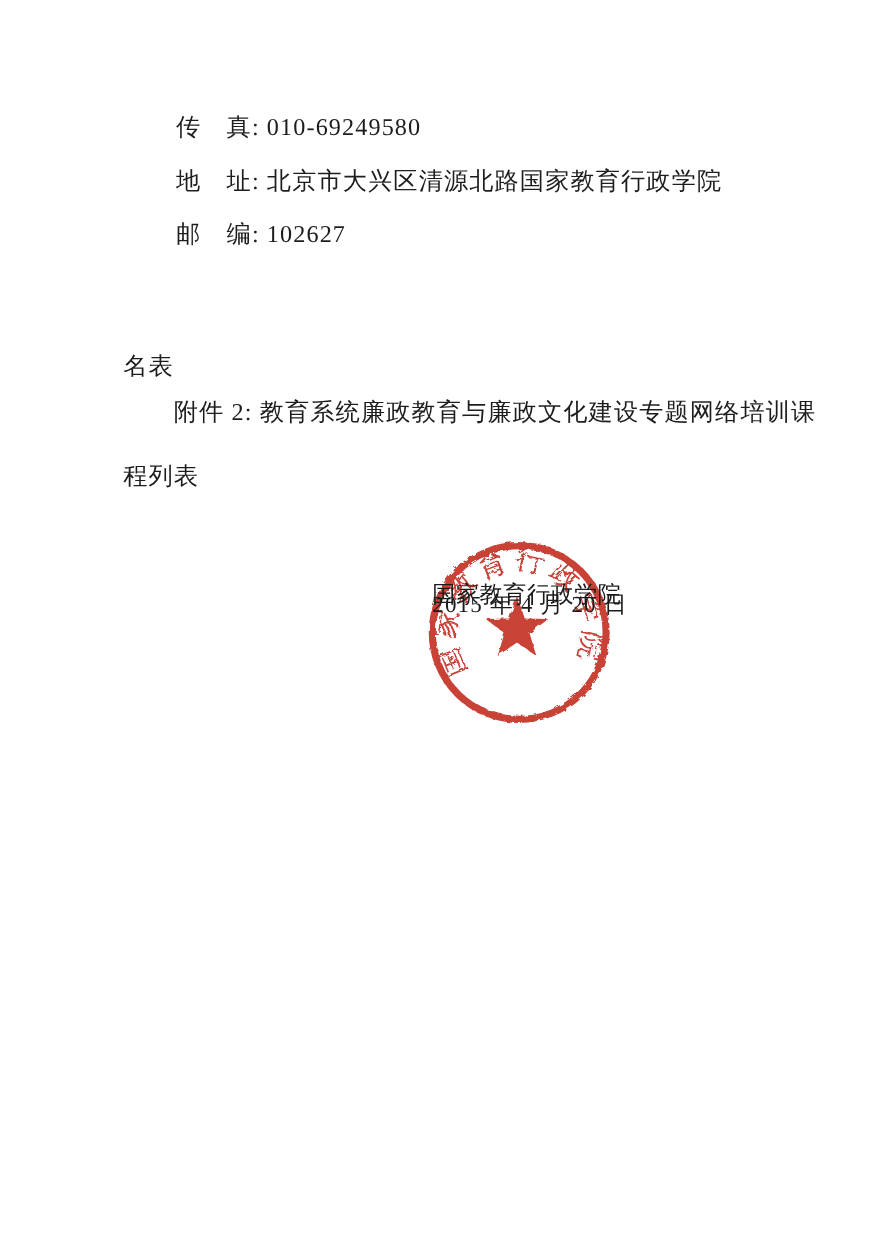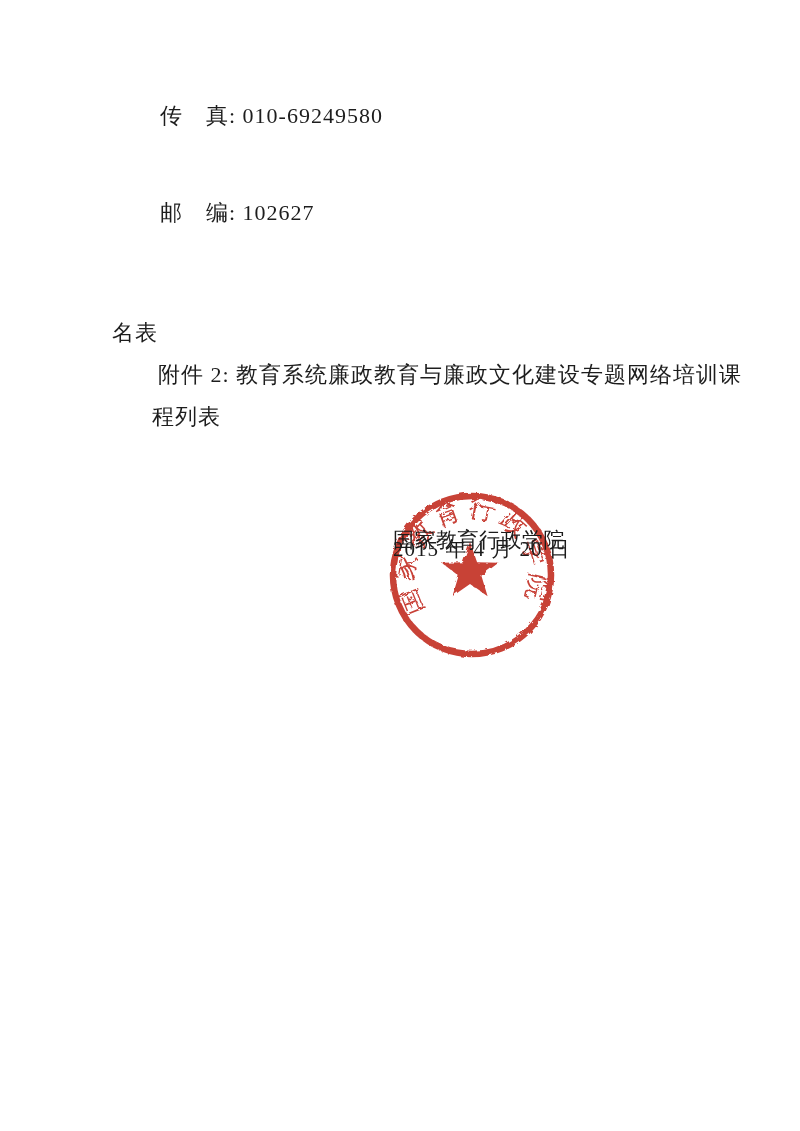--- a/index.html
+++ b/index.html
@@ -19,21 +19,21 @@
     letter-spacing: 1px;
     white-space: pre;
     color: #1d1d1d;
   }
   .contact-fax     { left: 160px; top: 101px; }
   .contact-address { left: 160px; top: 150px; }
   .contact-postal  { left: 160px; top: 198px; }
   .att1-l1 { left: 158px; top: 276px; }
   .att1-l2 { left: 112px; top: 318px; text-align: right; }
   .att2-l1 { left: 158px; top: 360px; }
-  .att2-l2 { left: 112px; top: 402px; margin-left: 40px; }
+  .att2-l2 { left: 112px; top: 418px; }
 
   .seal {
     position: absolute;
     left: 387px;
     top: 490px;
     width: 170px;
     height: 170px;
     opacity: 0.92;
     z-index: 1;
   }
@@ -66,20 +66,21 @@
     font-size: 16px;
     color: #1d1d1d;
   }
 </style>
 </head>
 <body>
 
 <div class="page">
 
   <div class="doc-line contact-fax">传　真: 010-69249580</div>
+  <div class="doc-line contact-address">地　址: 北京市大兴区清源北路国家教育行政学院</div>
   <div class="doc-line contact-postal">邮　编: 102627</div>
 
   <div class="doc-line att1-l2">名表</div>
   <div class="doc-line att2-l1">附件 2: 教育系统廉政教育与廉政文化建设专题网络培训课</div>
   <div class="doc-line att2-l2">程列表</div>
 
   <div class="seal">
     <svg width="170" height="170" viewBox="0 0 170 170">
       <defs>
         <filter id="stamp-rough" x="-10%" y="-10%" width="120%" height="120%">

